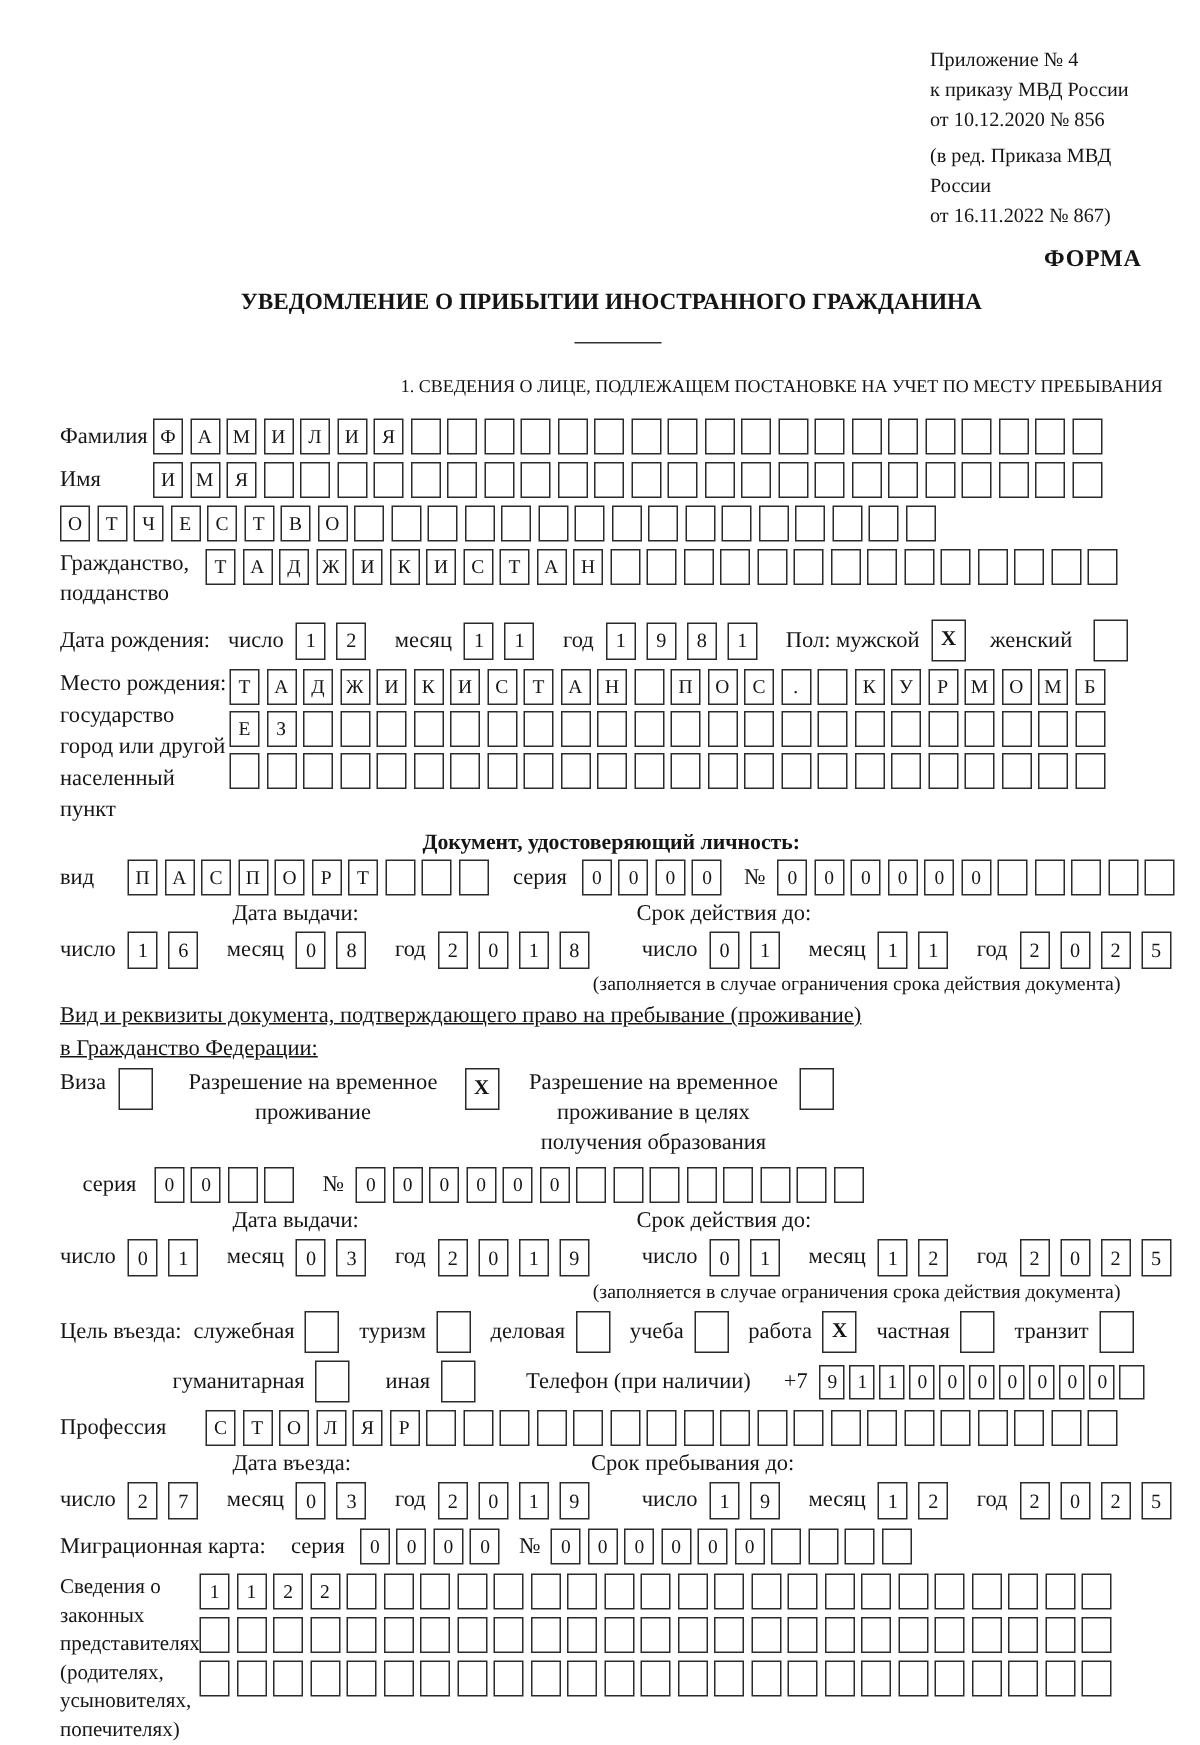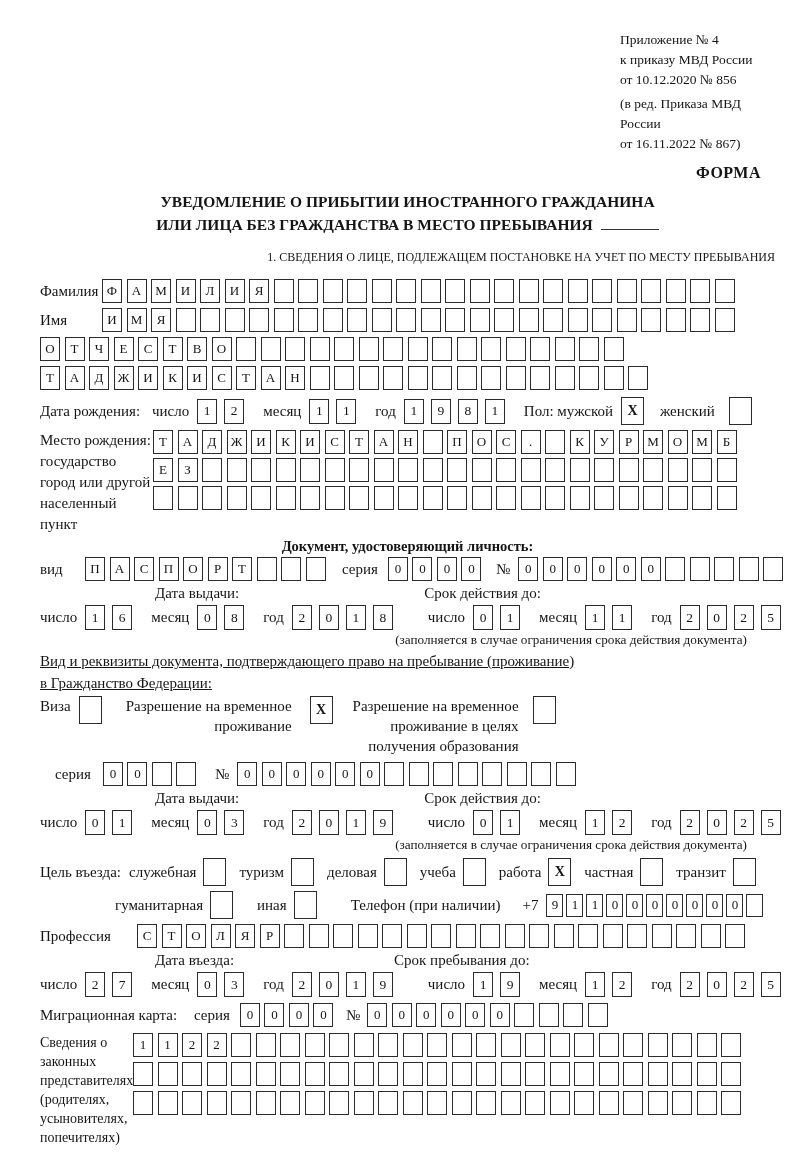--- a/index.html
+++ b/index.html
@@ -30,21 +30,21 @@
   .dlab{font-size:15px;margin-right:8px;flex:none;}
   .dlab.gap{margin-left:12px;text-align:center;}
   .dheads{display:flex;font-size:15px;margin-top:4px;}
   .dh1{margin-left:115px;}
   .dh2{margin-left:185px;}
   .daterow{display:flex;align-items:center;margin-top:3px;}
   .note{font-size:13.2px;text-align:right;margin:2px 28px 0 0;}
   .intro{font-size:15px;margin-top:5px;text-decoration:underline;}
   .optrow{display:flex;align-items:flex-start;margin-top:4px;}
   .opt{display:flex;align-items:flex-start;}
-  .optlbl{font-size:15px;line-height:20px;text-align:right;font-family:Liberation Serif, serif;}
+  .optlbl{font-size:15px;line-height:20px;text-align:center;font-family:Liberation Serif, serif;}
   .mt2{margin-top:2px;}
   .pitem{display:flex;align-items:center;margin-left:13px;}
   .pitem .chk{margin-left:7px;}
   .repcol{flex:none;width:93px;font-size:14px;line-height:19px;}
   .reprow-boxes .boxes{margin-bottom:5px;}
 </style>
 </head>
 <body>
 
 <div class="sheet">
@@ -54,21 +54,21 @@
     <div>к приказу МВД России</div>
     <div>от 10.12.2020 № 856</div>
     <div class="amend">(в ред. Приказа МВД России</div>
     <div>от 16.11.2022 № 867)</div>
   </div>
 
   <div class="forma">ФОРМА</div>
 
   <div class="title">
     <div>УВЕДОМЛЕНИЕ О ПРИБЫТИИ ИНОСТРАННОГО ГРАЖДАНИНА</div>
-    <div><span>ИЛИ ЛИЦА БЕЗ ГРАЖДАНСТВА В МЕСТО ПРЕБЫВАНИЯ</span><span class="blank-line"></span></div>
+    <div><span class="blank-line"></span></div>
   </div>
 
   <div class="sec-head">1. СВЕДЕНИЯ О ЛИЦЕ, ПОДЛЕЖАЩЕМ ПОСТАНОВКЕ НА УЧЕТ ПО МЕСТУ ПРЕБЫВАНИЯ</div>
 
   <div class="frow" style="margin-top:14px;">
     <span class="lbl" style="width:62px;">Фамилия</span>
     <span class="boxes">
         <span class="cbox">Ф</span>
         <span class="cbox">А</span>
         <span class="cbox">М</span>
@@ -153,20 +153,24 @@
         <span class="cbox"></span>
         <span class="cbox"></span>
         <span class="cbox"></span>
         <span class="cbox"></span>
         <span class="cbox"></span>
         <span class="cbox"></span>
       </span>
   </div>
 
   <div class="frow top">
+    <span class="lblcol" style="width:97px;">
+      <div>Гражданство,</div>
+      <div>подданство</div>
+    </span>
     <span class="boxes">
         <span class="cbox">Т</span>
         <span class="cbox">А</span>
         <span class="cbox">Д</span>
         <span class="cbox">Ж</span>
         <span class="cbox">И</span>
         <span class="cbox">К</span>
         <span class="cbox">И</span>
         <span class="cbox">С</span>
         <span class="cbox">Т</span>

